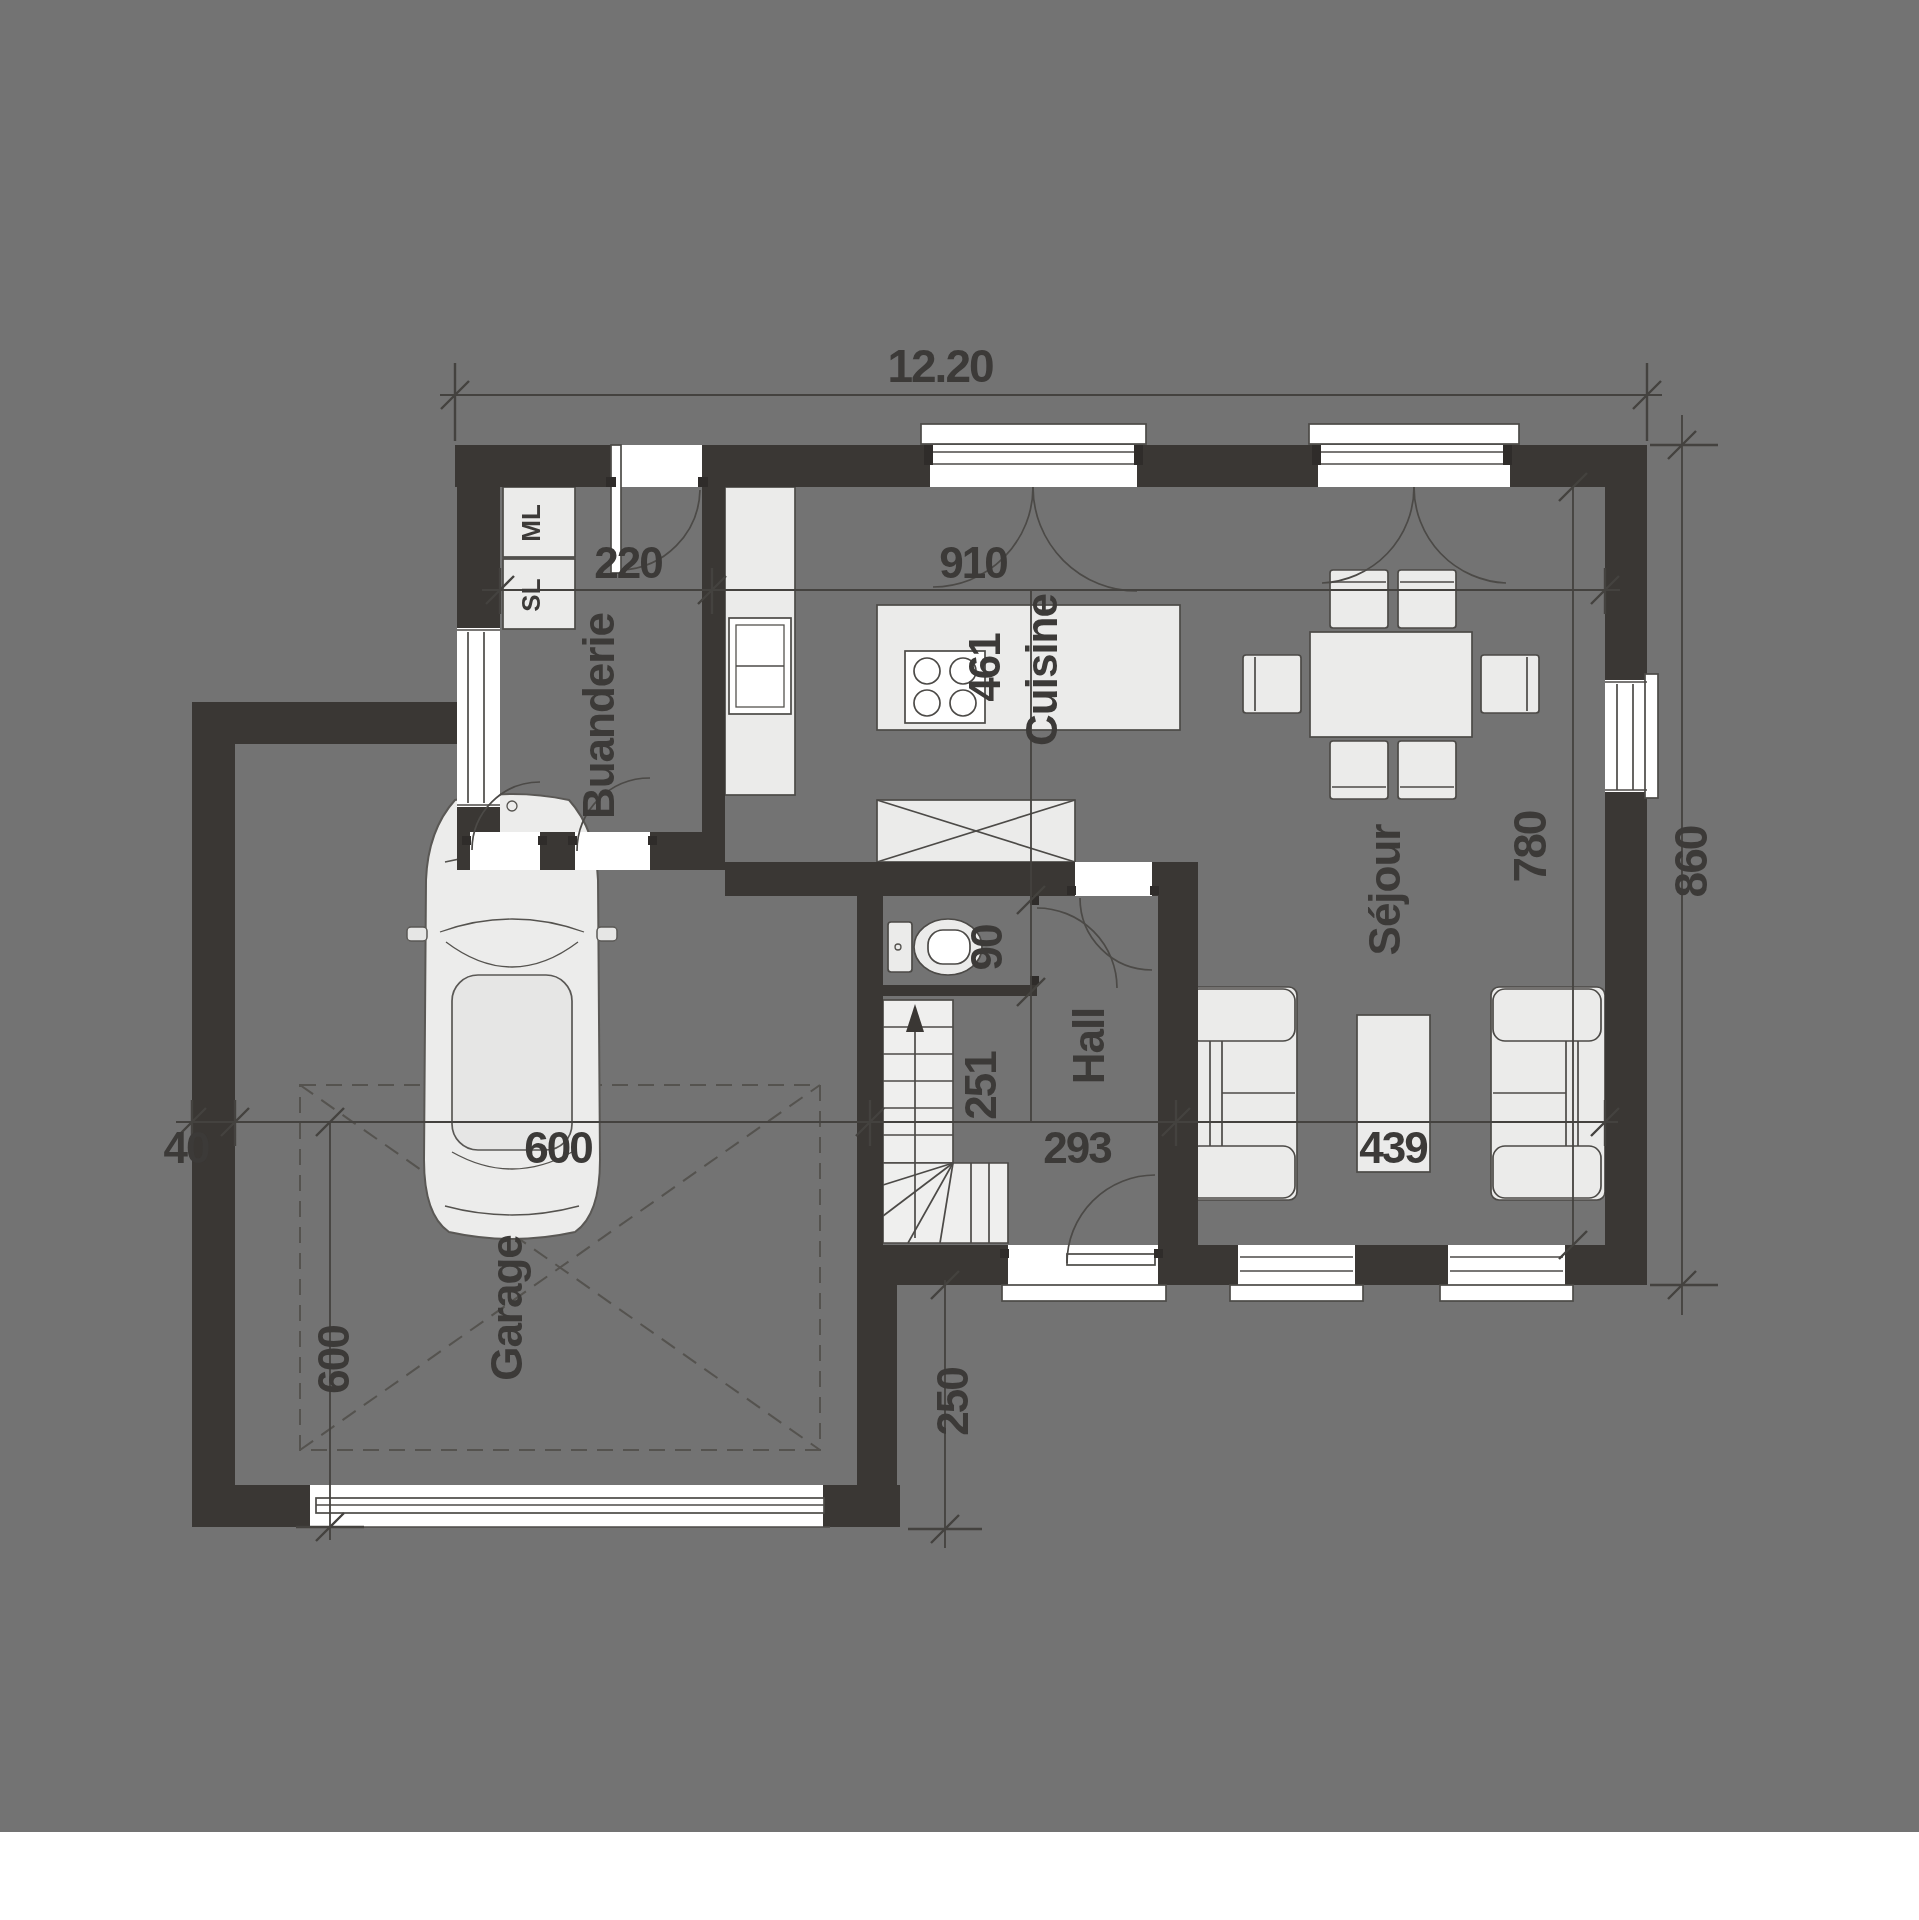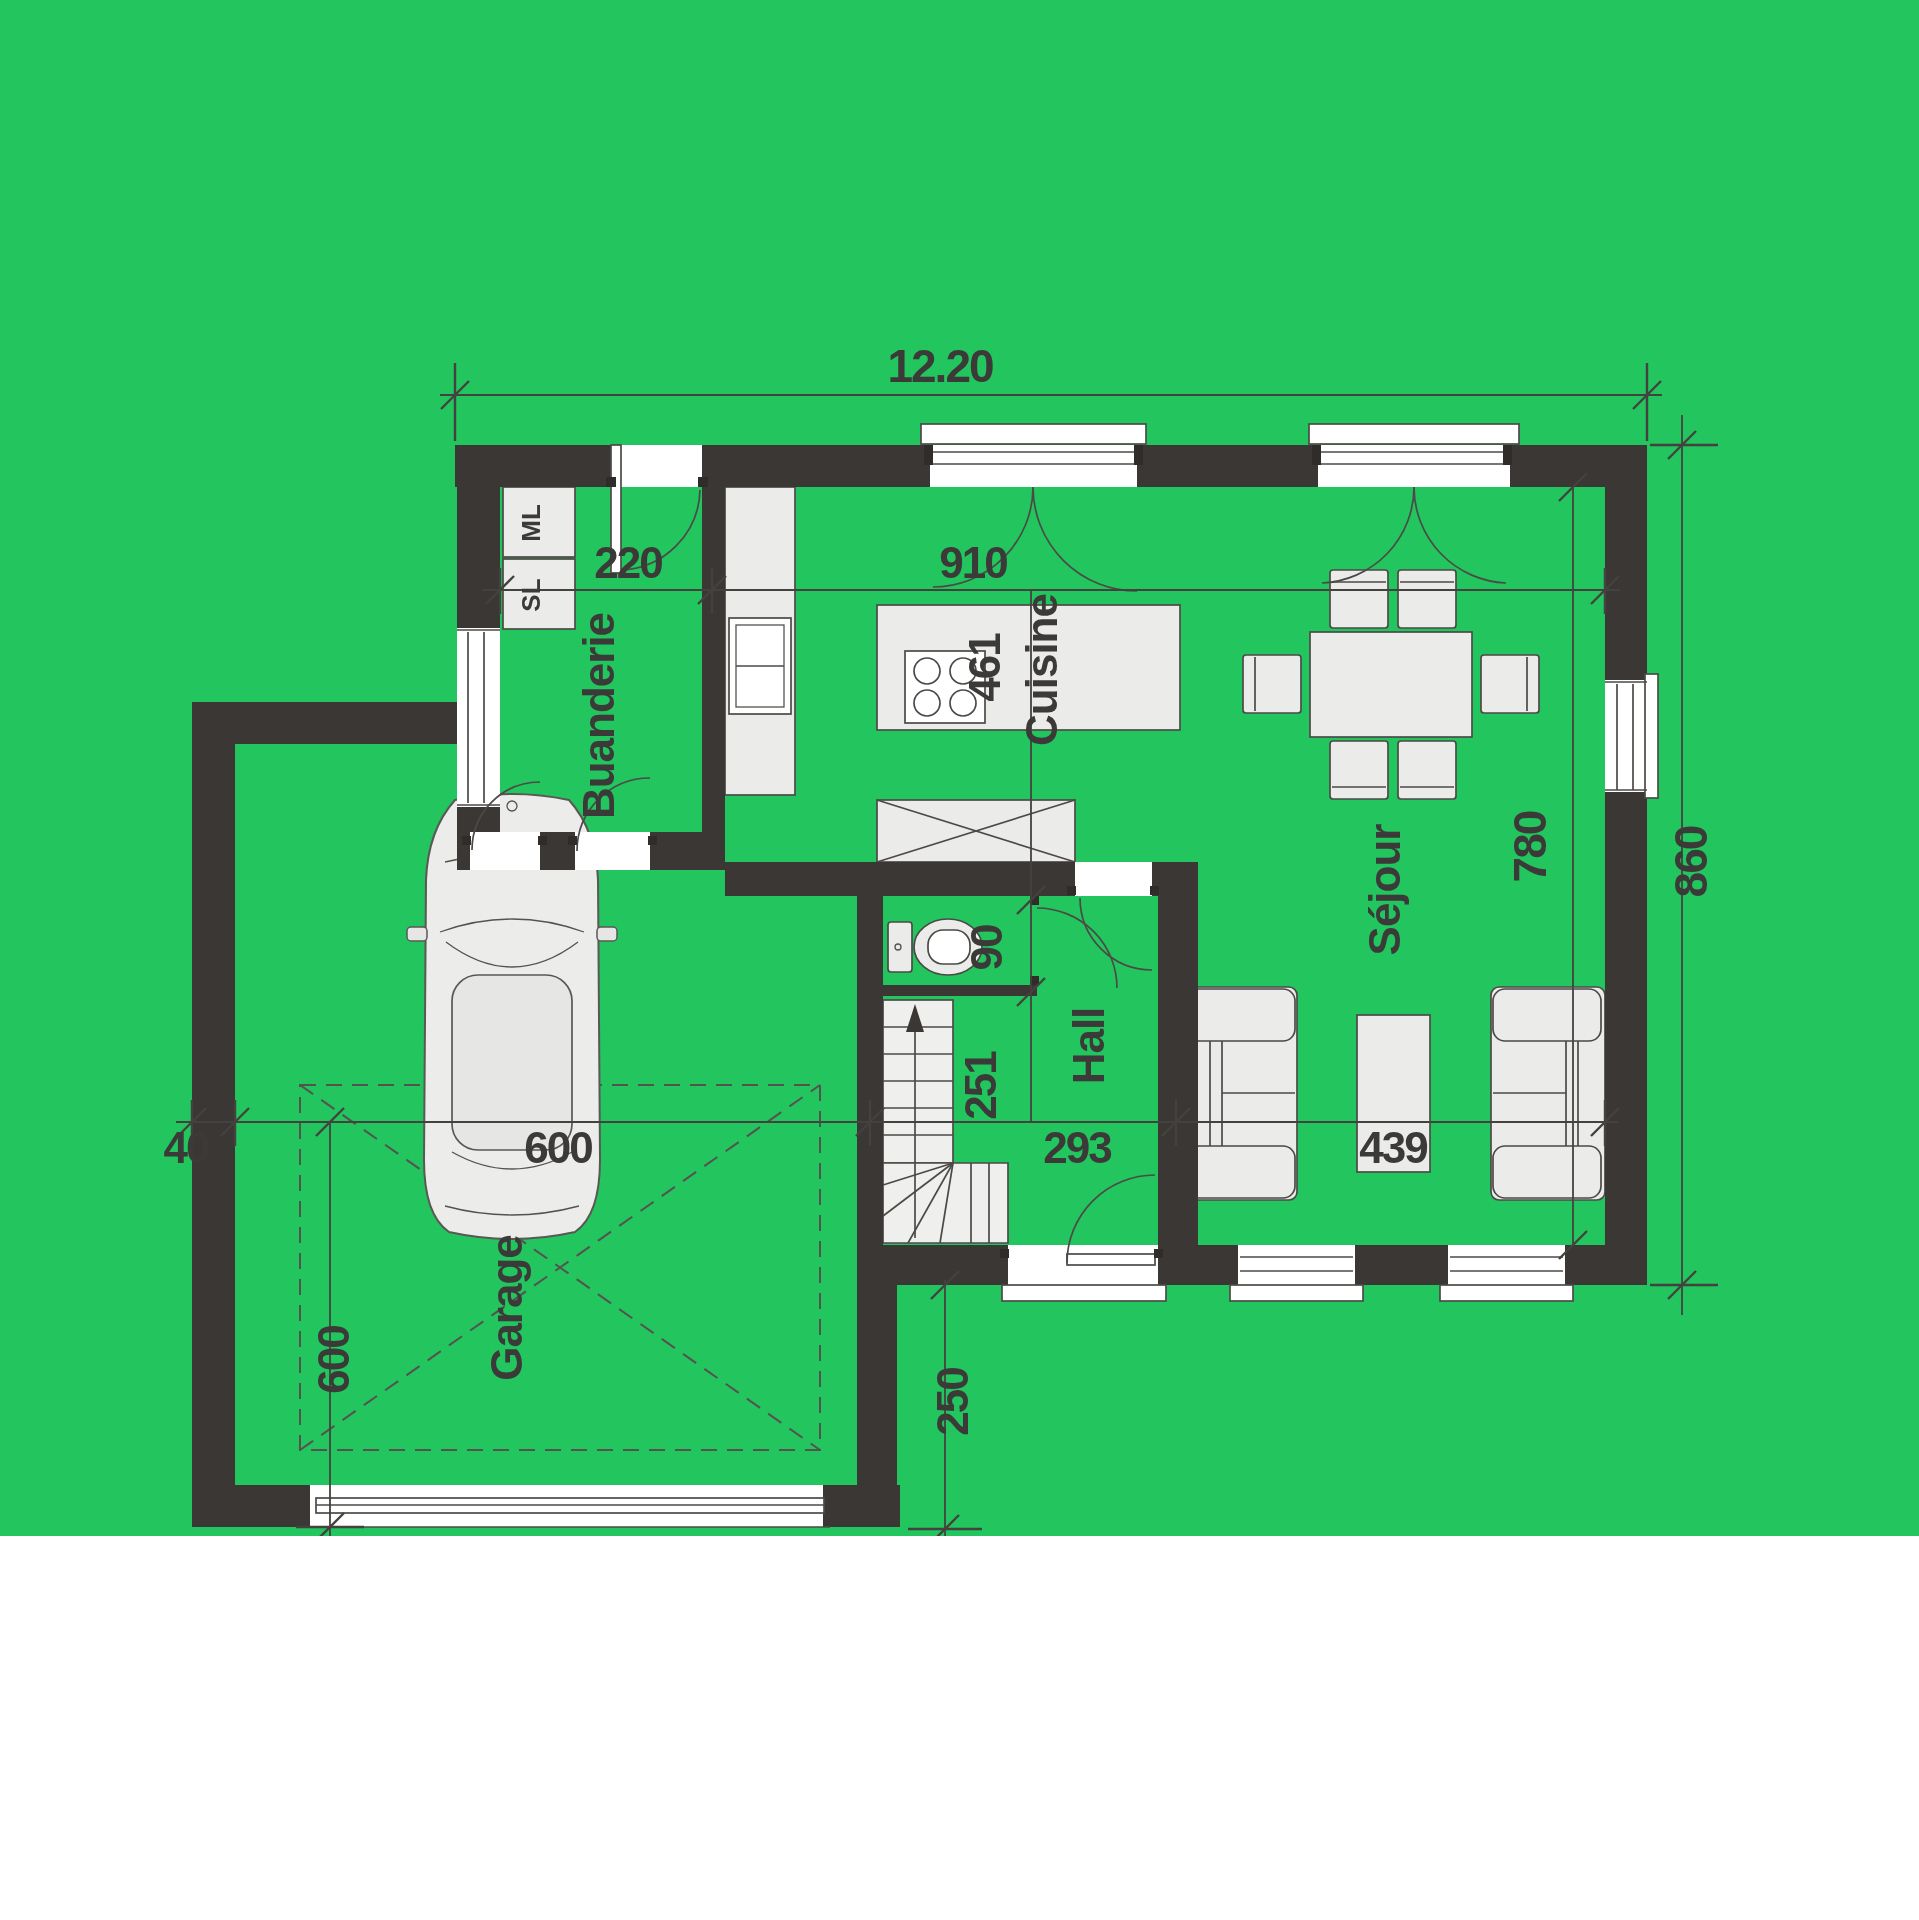--- a/index.html
+++ b/index.html
@@ -1,16 +1,16 @@
 <!DOCTYPE html>
 <html><head>
 <meta charset="utf-8">
 <style>
   html,body{margin:0;padding:0;background:#ffffff;}
-  .page{width:1919px;height:1536px;position:relative;background:#22c55e;overflow:hidden;}
+  .page{width:1919px;height:1832px;position:relative;background:#737373;overflow:hidden;}
   svg{position:absolute;left:0;top:0;}
   .wall{fill:#3a3734;stroke:none;}
   .furn{fill:#ebebea;stroke:#4c4a47;stroke-width:1.7;}
   .white{fill:#ffffff;stroke:#4c4a47;stroke-width:1.7;}
   .gap{fill:#ffffff;stroke:none;}
   .ln{stroke:#4c4a47;stroke-width:1.7;fill:none;}
   .thin{stroke:#55534f;stroke-width:1.3;fill:none;}
   .dash{stroke:#55534f;stroke-width:2;fill:none;stroke-dasharray:16 10;}
   .dim{stroke:#44423f;stroke-width:1.8;fill:none;}
   .tick{stroke:#44423f;stroke-width:2.4;fill:none;}

